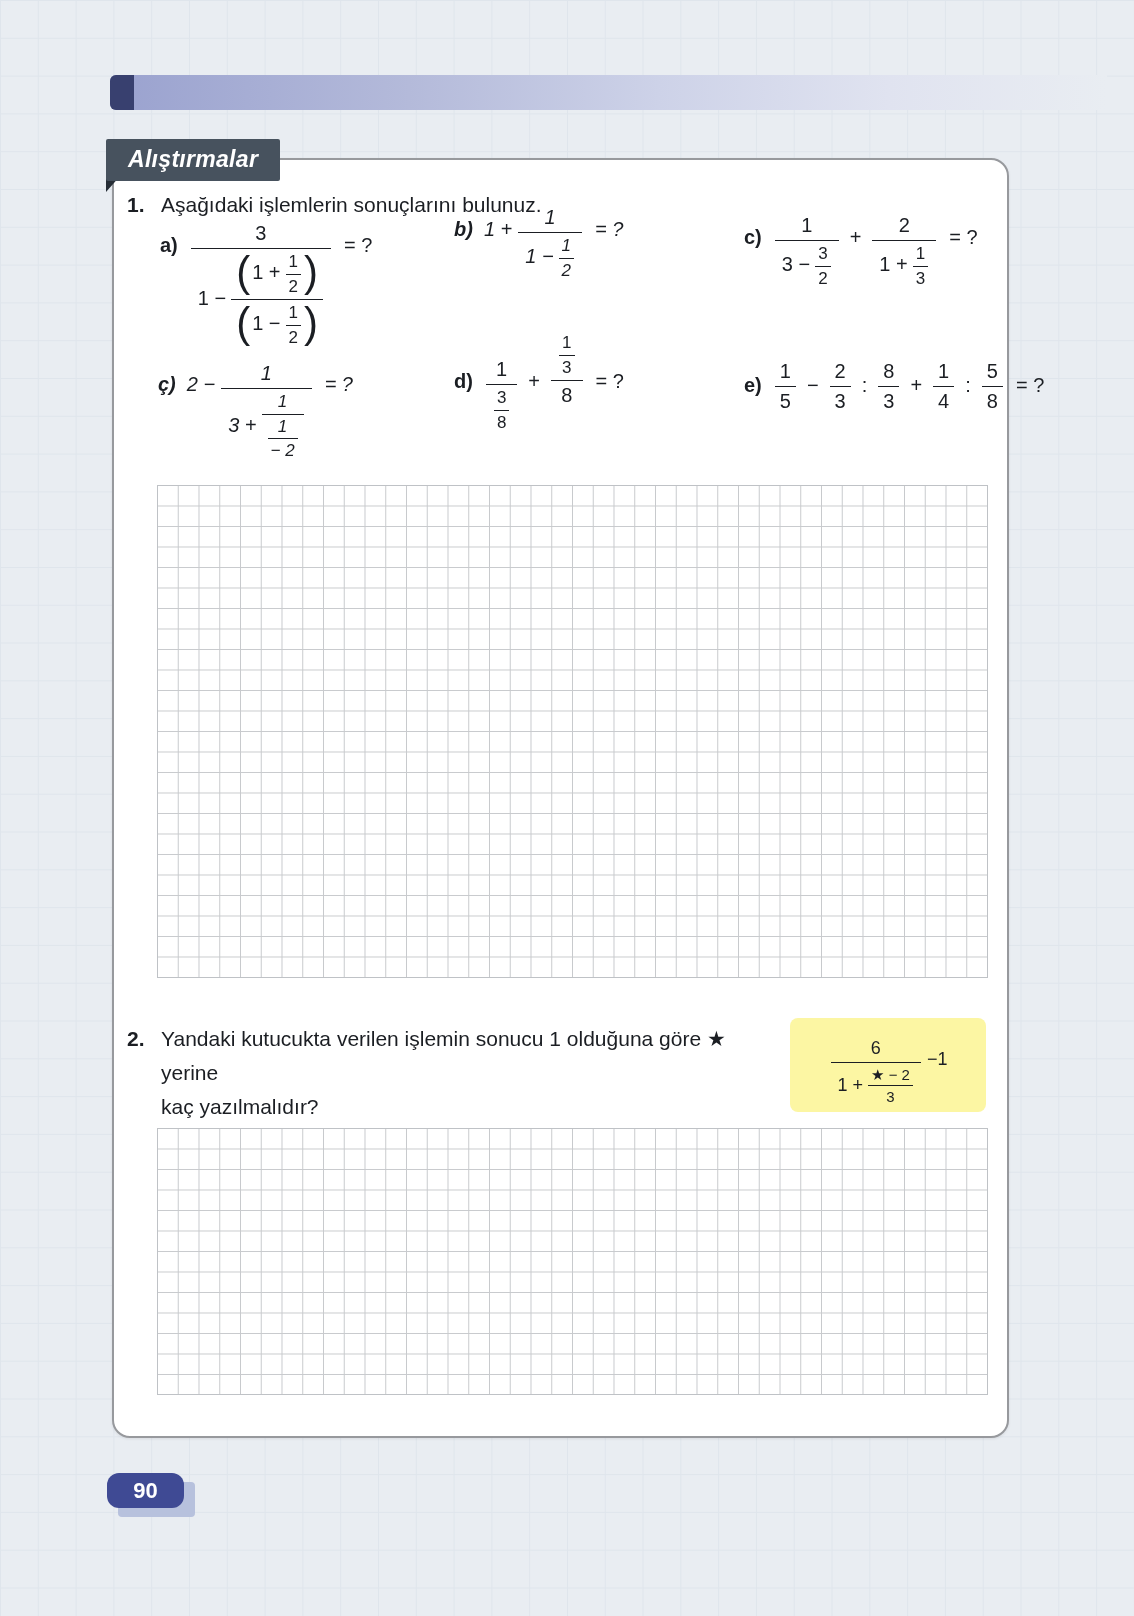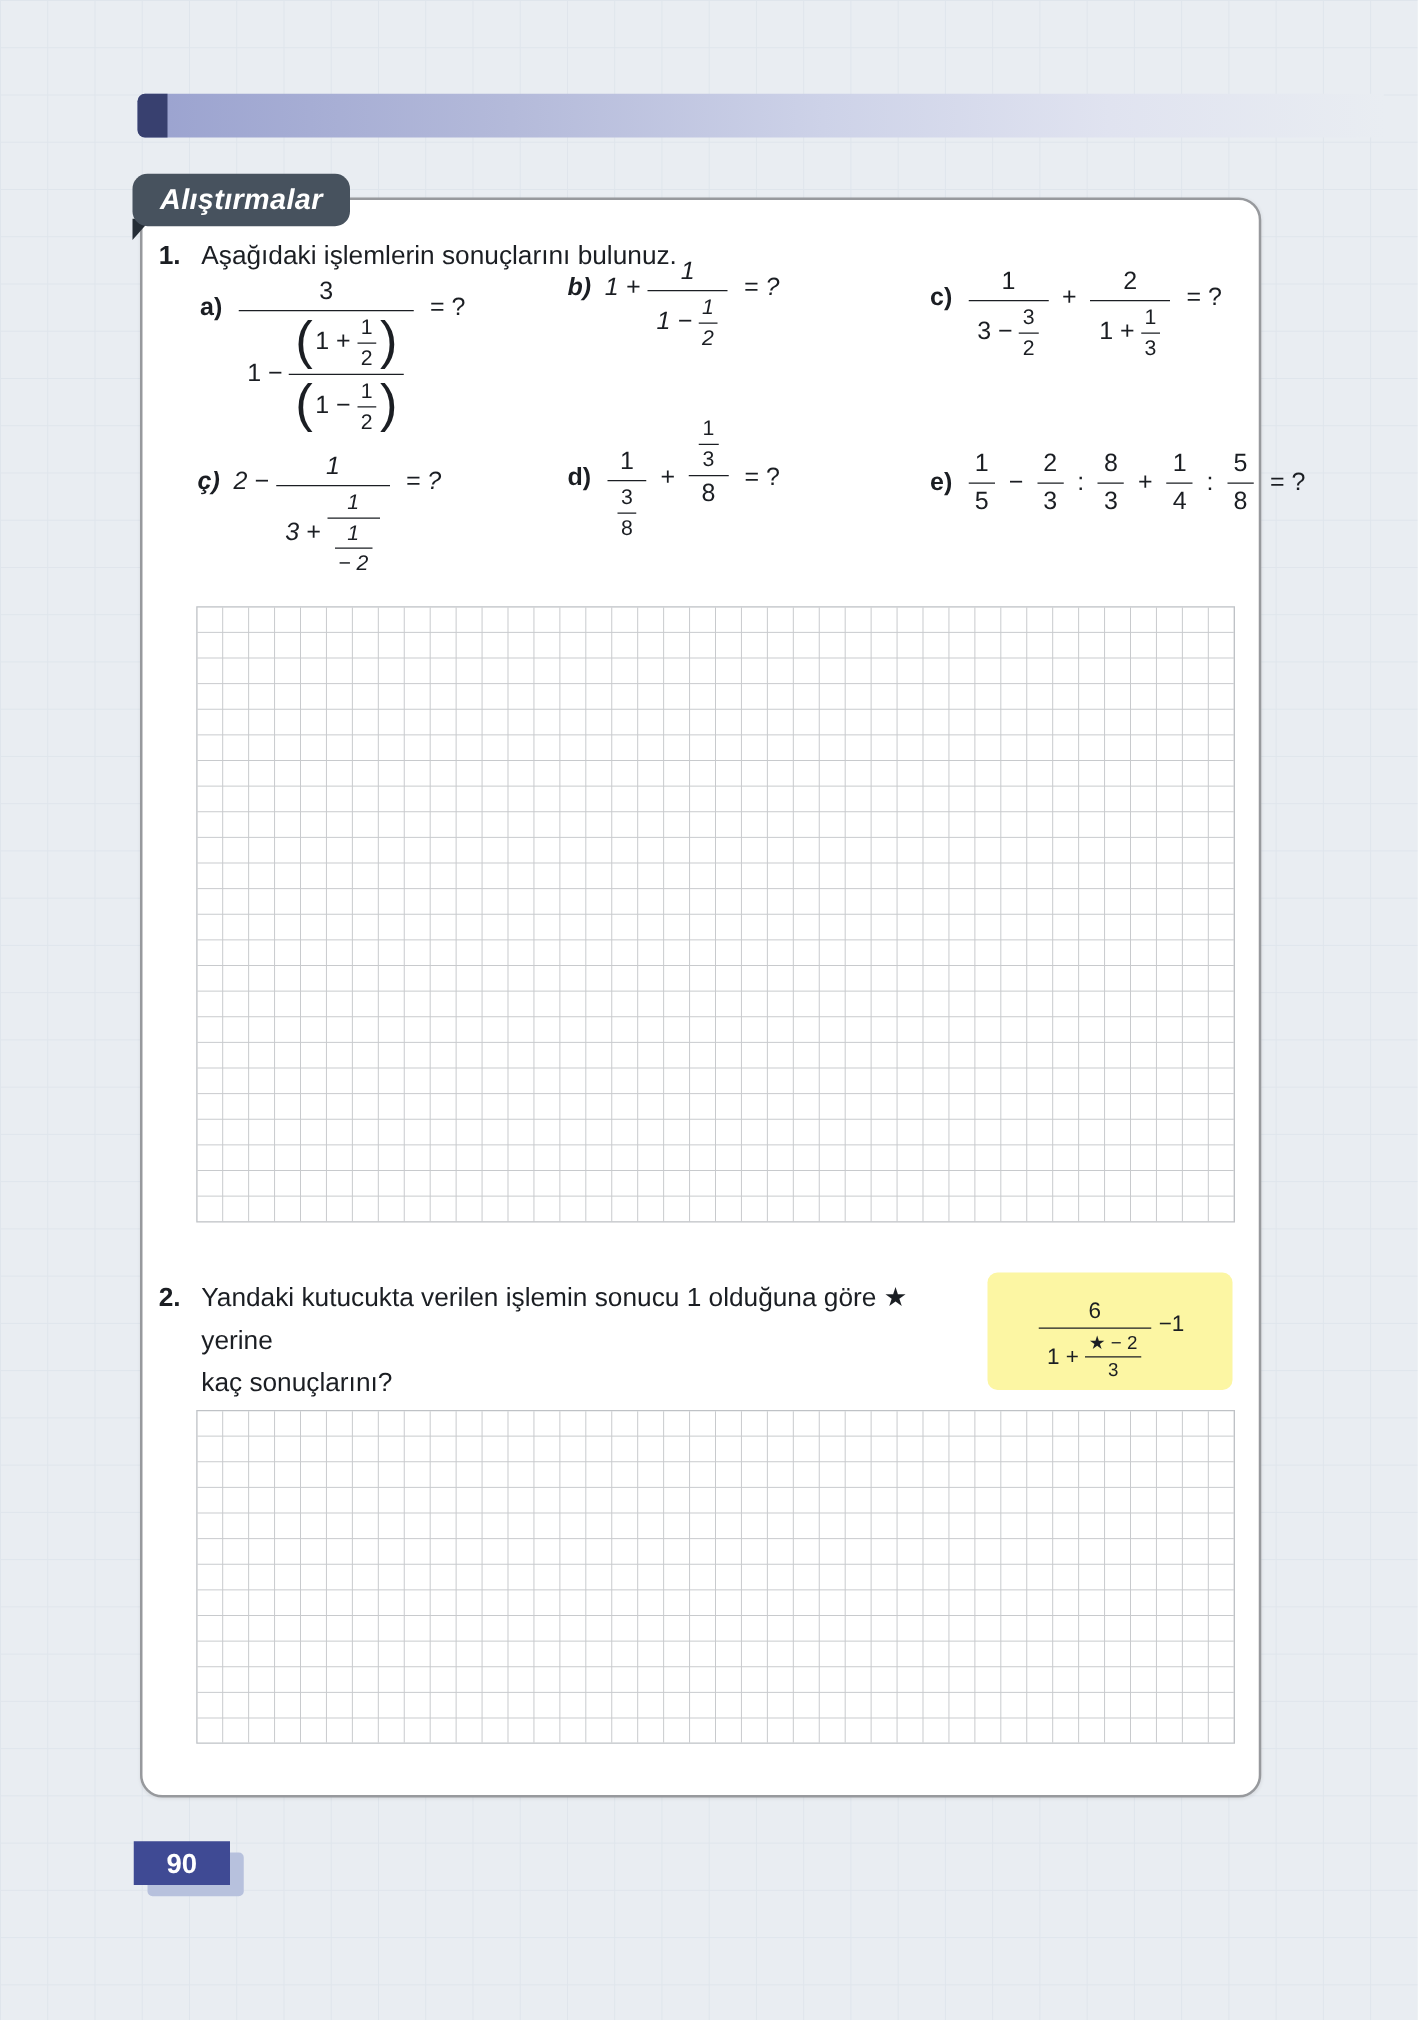--- a/index.html
+++ b/index.html
@@ -22,21 +22,21 @@
     background: linear-gradient(to right, #9aa2cf 0%, #b4bada 30%, #cdd2e8 55%, #e0e3f0 78%, #e9edf2 100%);
   }
   .top-bar-cap {
     position:absolute; left:110px; top:75px; width:24px; height:35px;
     background:#38406f; border-radius:6px 0 0 6px;
   }
   .badge {
     position:absolute; left:106px; top:139px; z-index:5;
     background:#47525e; color:#ffffff;
     font-style: italic; font-weight: bold; font-size:23px;
-    padding:7px 22px 8px; border-radius:12px;
+    padding:7px 22px 8px; border-radius:2px;
     letter-spacing:.3px;
   }
   .badge-fold {
     position:absolute; left:106px; top:175px; z-index:4;
     width:0; height:0;
     border-top:17px solid #252d36;
     border-right:15px solid transparent;
   }
 
   
@@ -96,21 +96,21 @@
   .hlbox .math { font-size:18px; position:relative; top:-5px; }
   .hlbox .sm   { font-size:15px; }
 
   
   .pagenum-shadow {
     position:absolute; left:118px; top:1482px; width:77px; height:35px;
     background:#b7c1dd; border-radius:4px;
   }
   .pagenum {
     position:absolute; left:107px; top:1473px; width:77px; height:35px;
-    background:#3f4a94; color:#fff; border-radius:0;
+    background:#3f4a94; color:#fff; border-radius:12px;
     display:flex; align-items:center; justify-content:center;
     font-weight:bold; font-size:22px;
   }
 </style>
 </head>
 <body>
 
 <div class="top-bar"></div>
 <div class="top-bar-cap"></div>
 
@@ -147,21 +147,21 @@
   </div>
 
   <div class="math expr" style="left:630px; top:200px;">
     <span class="lbl">e)</span><span class="frac"><span class="fn">1</span><span class="fd">5</span></span><span class="op">−</span><span class="frac"><span class="fn">2</span><span class="fd">3</span></span><span class="op">:</span><span class="frac"><span class="fn">8</span><span class="fd">3</span></span><span class="op">+</span><span class="frac"><span class="fn">1</span><span class="fd">4</span></span><span class="op">:</span><span class="frac"><span class="fn">5</span><span class="fd">8</span></span><span class="eq">= ?</span>
   </div>
 
   <div class="workgrid" style="left:43px; top:325px; width:831px; height:493px;"></div>
 
   <div class="qrow" style="left:13px; top:862px; width:660px;">
     <span class="qnum">2.</span>
-    <span class="qtext"><span>Yandaki kutucukta verilen işlemin sonucu 1 olduğuna göre ★ yerine</span><br><span>kaç sonuçlarını?</span></span>
+    <span class="qtext"><span>Yandaki kutucukta verilen işlemin sonucu 1 olduğuna göre ★ yerine</span><br><span>kaç yazılmalıdır?</span></span>
   </div>
 
   <div class="hlbox">
     <div class="math">
       <span class="frac s12"><span class="fn"><span class="tok">6</span></span><span class="fd"><span class="tok">1 +</span><span class="frac sm"><span class="fn">★ − 2</span><span class="fd">3</span></span></span></span><span class="tok">−1</span>
     </div>
   </div>
 
   <div class="workgrid" style="left:43px; top:968px; width:831px; height:267px;"></div>
 

